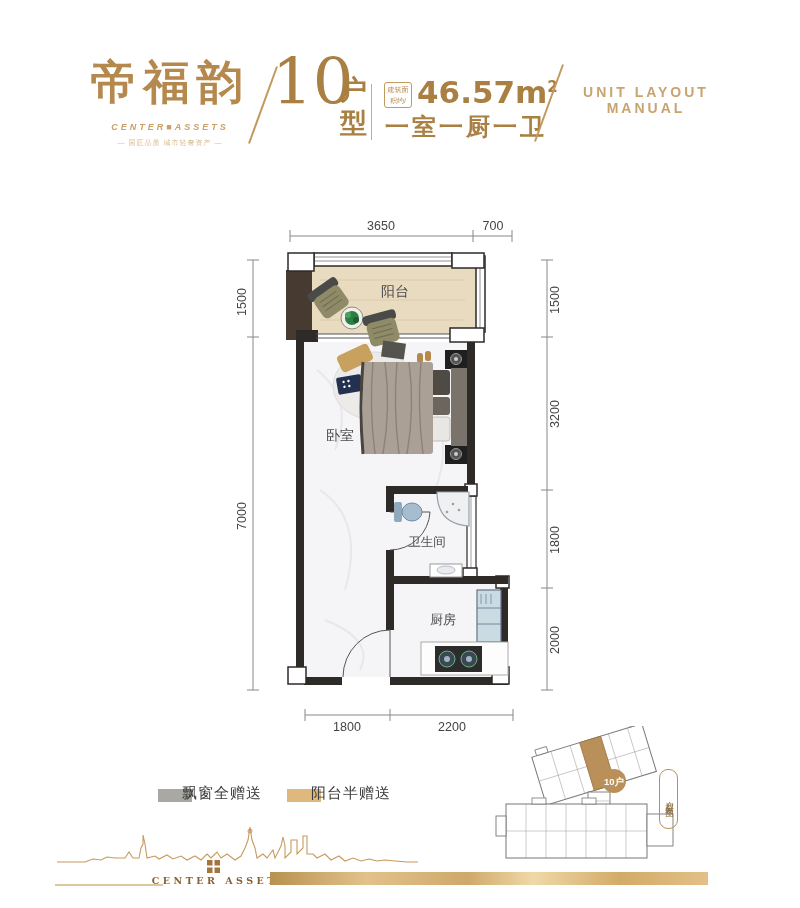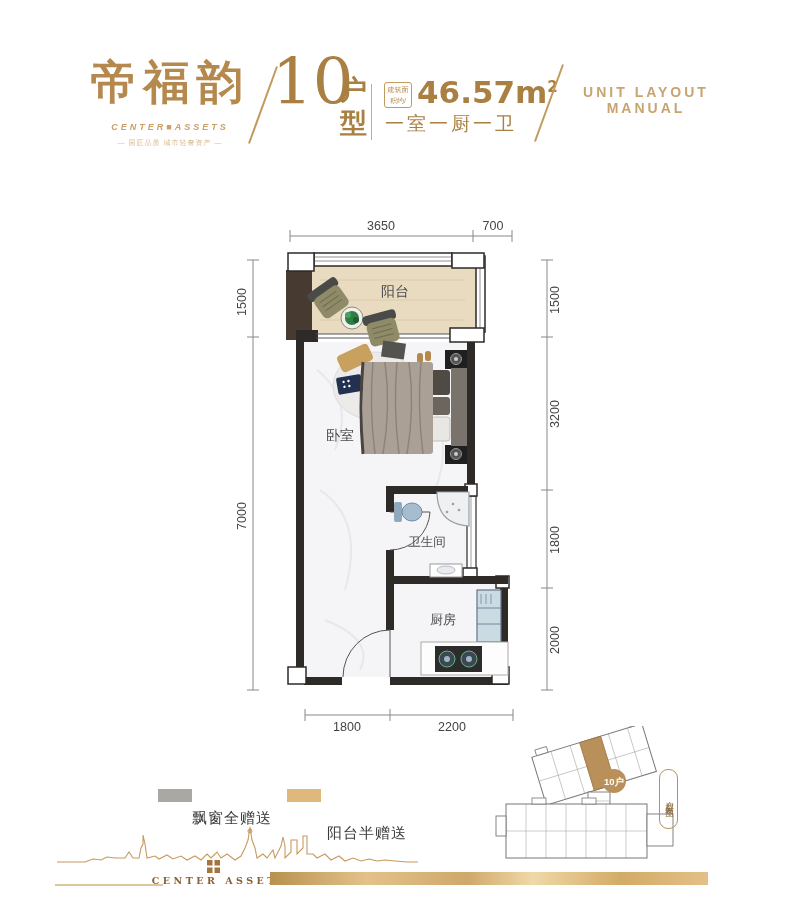--- a/index.html
+++ b/index.html
@@ -14,21 +14,21 @@
     color:#c9a06a;font-weight:bold;font-style:italic;}
   .logo-tag{left:62px;top:138px;width:216px;text-align:center;font-size:7px;letter-spacing:1px;color:#d8bb8c;}
   .slash{width:2px;height:82px;background:#c2995f;transform:rotate(20deg);}
   .unit-number{left:272px;top:50px;font-family:"DejaVu Serif",serif;font-size:64px;color:#a97f42;line-height:1;}
   .unit-label{left:340px;font-size:27px;color:#a97f42;font-weight:600;}
   .vdiv{left:371px;top:84px;width:1px;height:56px;background:#cdab74;}
   .area-box{left:384px;top:82px;width:28px;height:26px;border:1px solid #c2995f;border-radius:3px;
     color:#b5894e;font-size:7px;line-height:1.5;text-align:center;padding-top:2px;box-sizing:border-box;}
   .area-value{left:417px;top:74px;font-size:31px;font-weight:bold;color:#a97f42;font-family:"DejaVu Sans",sans-serif;}
   .area-value sup{font-size:15px;}
-  .area-rooms{left:385px;top:111px;font-size:19px;letter-spacing:3px;color:#a97f42;font-weight:400;}
+  .area-rooms{left:385px;top:111px;font-size:24px;letter-spacing:3px;color:#a97f42;font-weight:700;}
   .col-en{left:566px;top:84px;width:160px;text-align:center;font-size:14px;letter-spacing:3px;color:#c7a470;font-weight:bold;}
   .col-cn{left:566px;top:100px;width:160px;text-align:center;font-size:21px;letter-spacing:4px;color:#a97f42;font-weight:600;}
 
   
   .legend-label{top:784px;font-size:15px;letter-spacing:1px;color:#3b3b3b;}
   .swatch{top:789px;width:34px;height:13px;}
 
   
   .brand-line{left:55px;top:884px;width:108px;height:2px;background:#dcc89e;}
   .brand-text{left:150px;top:875px;width:140px;text-align:center;font-family:"DejaVu Serif",serif;
@@ -229,23 +229,23 @@
       <text x="334" y="110" transform="rotate(-90 334 110)">1500</text>
       <text x="334" y="224" transform="rotate(-90 334 224)">3200</text>
       <text x="334" y="350" transform="rotate(-90 334 350)">1800</text>
       <text x="334" y="450" transform="rotate(-90 334 450)">2000</text>
       <text x="122" y="541">1800</text>
       <text x="227" y="541">2200</text>
     </g>
   </svg>
 
   <div class="abs swatch" style="left:158px;background:#a9a8a3;"></div>
-  <div class="abs legend-label" style="left:192px;margin-top:25px;">飘窗全赠送</div>
+  <div class="abs legend-label" style="left:182px;">飘窗全赠送</div>
   <div class="abs swatch" style="left:287px;background:#deb87c;"></div>
-  <div class="abs legend-label" style="left:327px;margin-top:40px;">阳台半赠送</div>
+  <div class="abs legend-label" style="left:311px;">阳台半赠送</div>
 
   <svg class="abs" style="left:492px;top:726px;" width="250" height="142" viewBox="0 0 250 142">
     <g transform="rotate(-17 100 40)">
       <rect x="45" y="14" width="115" height="50" fill="#fff" stroke="#777" stroke-width="1"></rect>
       <path d="M65,14 L65,64 M85,14 L85,64 M125,14 L125,64 M145,14 L145,64 M45,39 L160,39" stroke="#999" stroke-width="0.5"></path>
       <rect x="50" y="8" width="12" height="6" fill="#fff" stroke="#777" stroke-width="0.8"></rect>
       <rect x="148" y="8" width="10" height="6" fill="#fff" stroke="#777" stroke-width="0.8"></rect>
       <rect x="95" y="14" width="22" height="50" fill="#b9905a" stroke="#9a7442" stroke-width="0.8"></rect>
     </g>
     <g>

